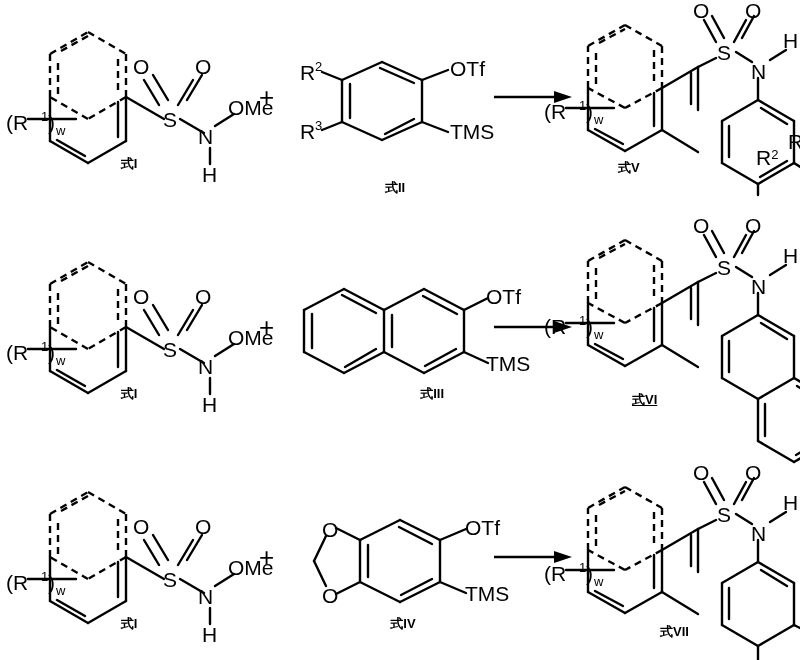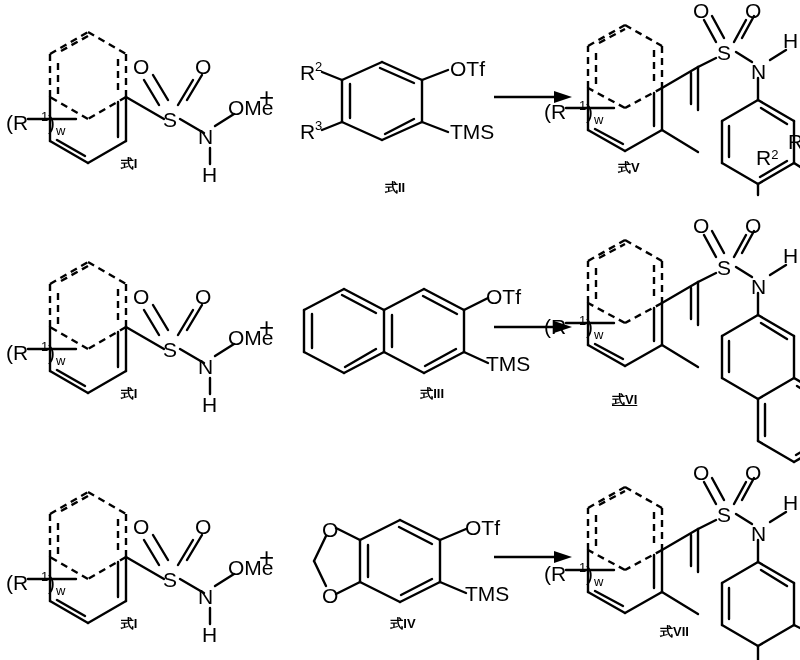--- a/index.html
+++ b/index.html
@@ -343,21 +343,21 @@
         <text class="atom" x="4" y="119">(R</text>
         <text class="sup" x="39" y="110">1</text>
         <text class="atom" x="46" y="119">)</text>
         <text class="sub" x="54" y="124">w</text>
         <text class="atom" x="153" y="18">O</text>
         <text class="atom" x="205" y="18">O</text>
         <text class="atom" x="177" y="60">S</text>
         <text class="atom" x="211" y="79">N</text>
         <text class="atom" x="243" y="48">H</text>
       </svg>
-      <div style="position:absolute;left:72px;top:175px;text-decoration:underline;">
+      <div style="position:absolute;left:92px;top:175px;text-decoration:underline;">
         <span class="formula-label"><span>式</span><span>VI</span></span>
       </div>
     </div>
   </div>
 
   <div class="row" style="top:460px;height:200px;">
 
     <div class="cell" style="left:2px;top:2px;">
       <svg width="250" height="190" viewBox="0 0 250 190">
         <path class="bond-dash" d="M48,95 L48,52"></path>

